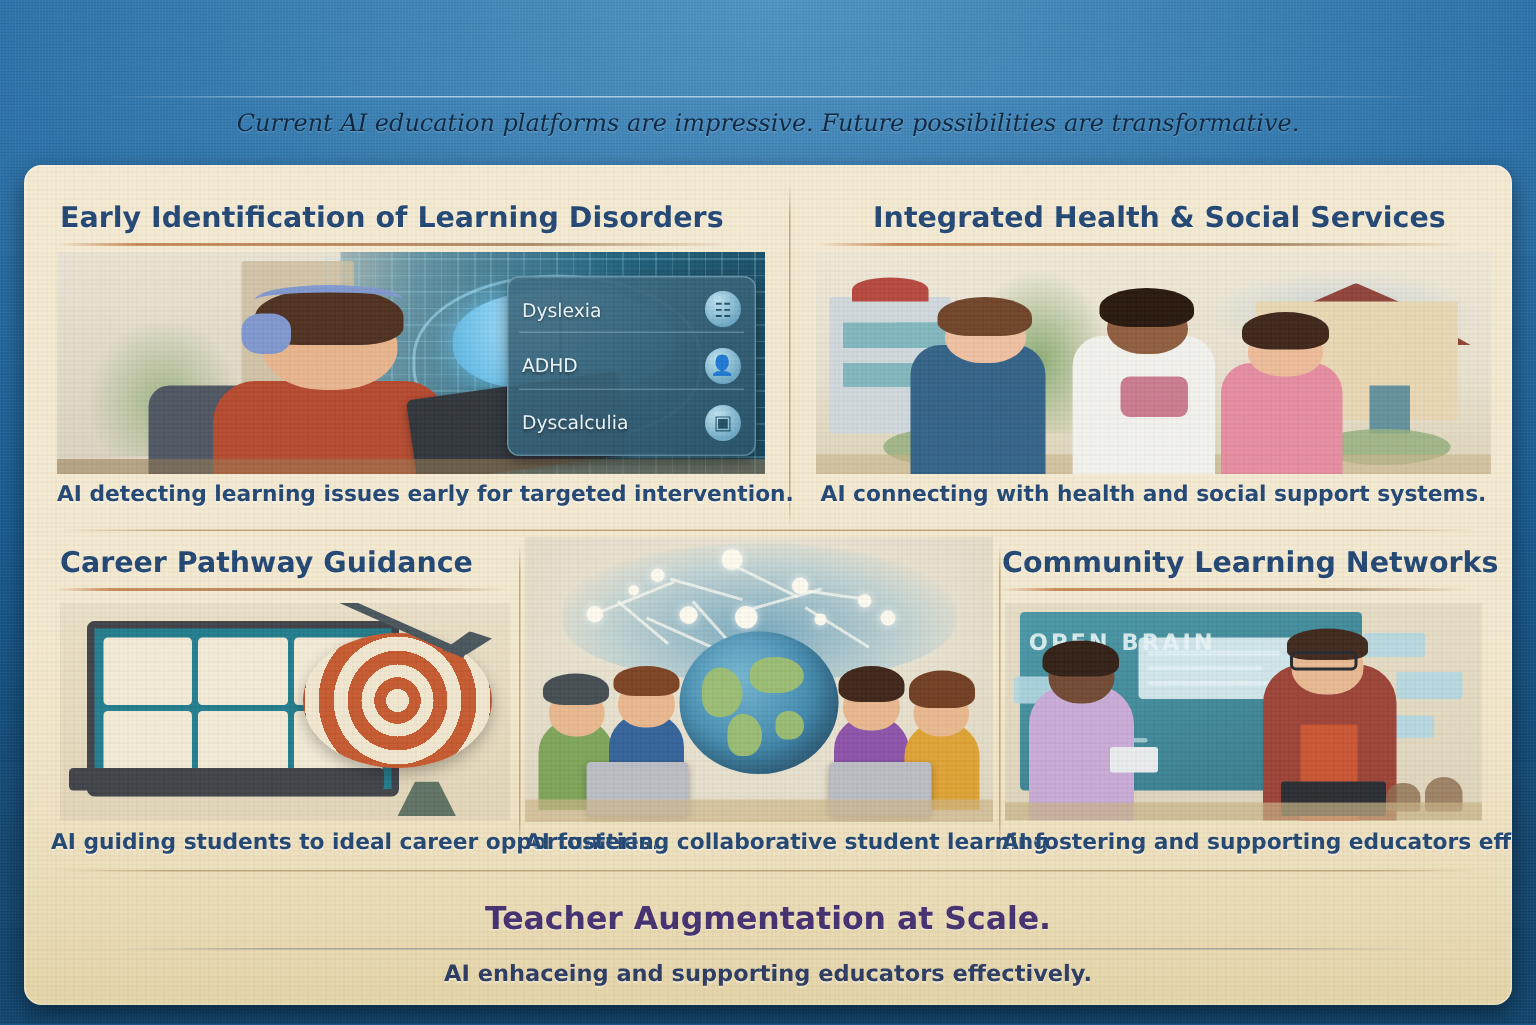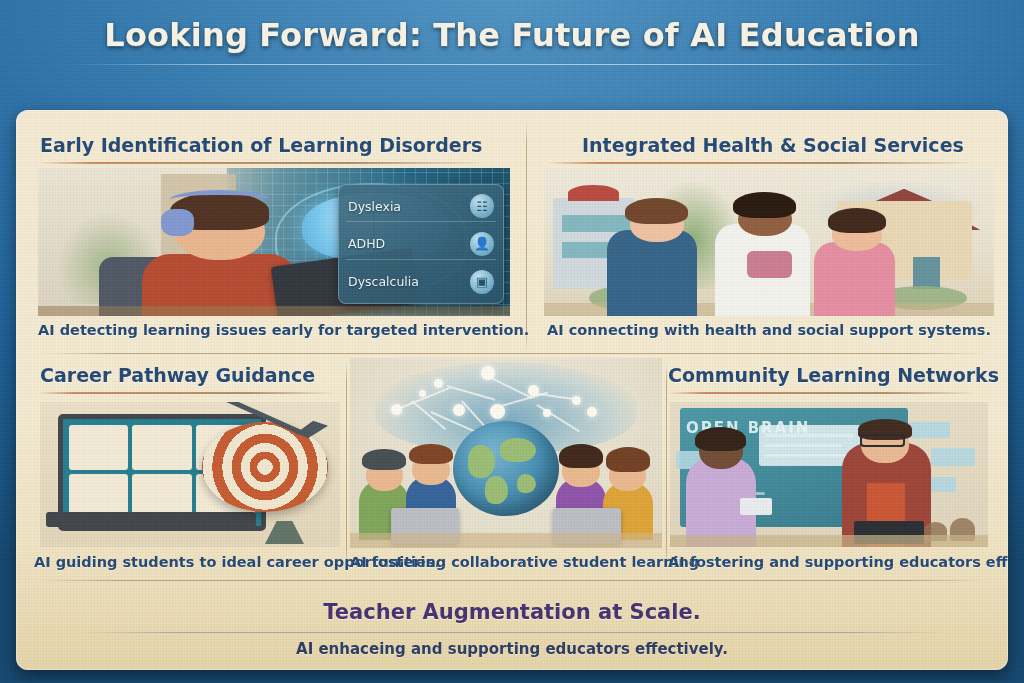--- a/index.html
+++ b/index.html
@@ -216,22 +216,22 @@
     font-family:"DejaVu Sans", sans-serif;font-weight:bold;font-size:15px;
     color:#26365e;text-shadow:0 1px 0 rgba(255,255,255,.4);
   }
 </style>
 </head>
 <body>
 
 <div class="poster">
 
   <div class="header">
-    <div class="title">Looking Forward: The Future of AI Education</div>
     <div class="title-rule"></div>
+    <div class="subtitle">Current AI education platforms are impressive. Future possibilities are transformative.</div>
   </div>
 
   <div class="card">
 
     <div class="divider-h" style="top:243px;"></div>
     <div class="divider-v" style="left:510px;top:12px;height:230px;"></div>
     <div class="divider-v" style="left:330px;top:252px;height:205px;"></div>
     <div class="divider-v" style="left:650px;top:252px;height:205px;"></div>
     <div class="divider-h" style="top:470px;"></div>
 

